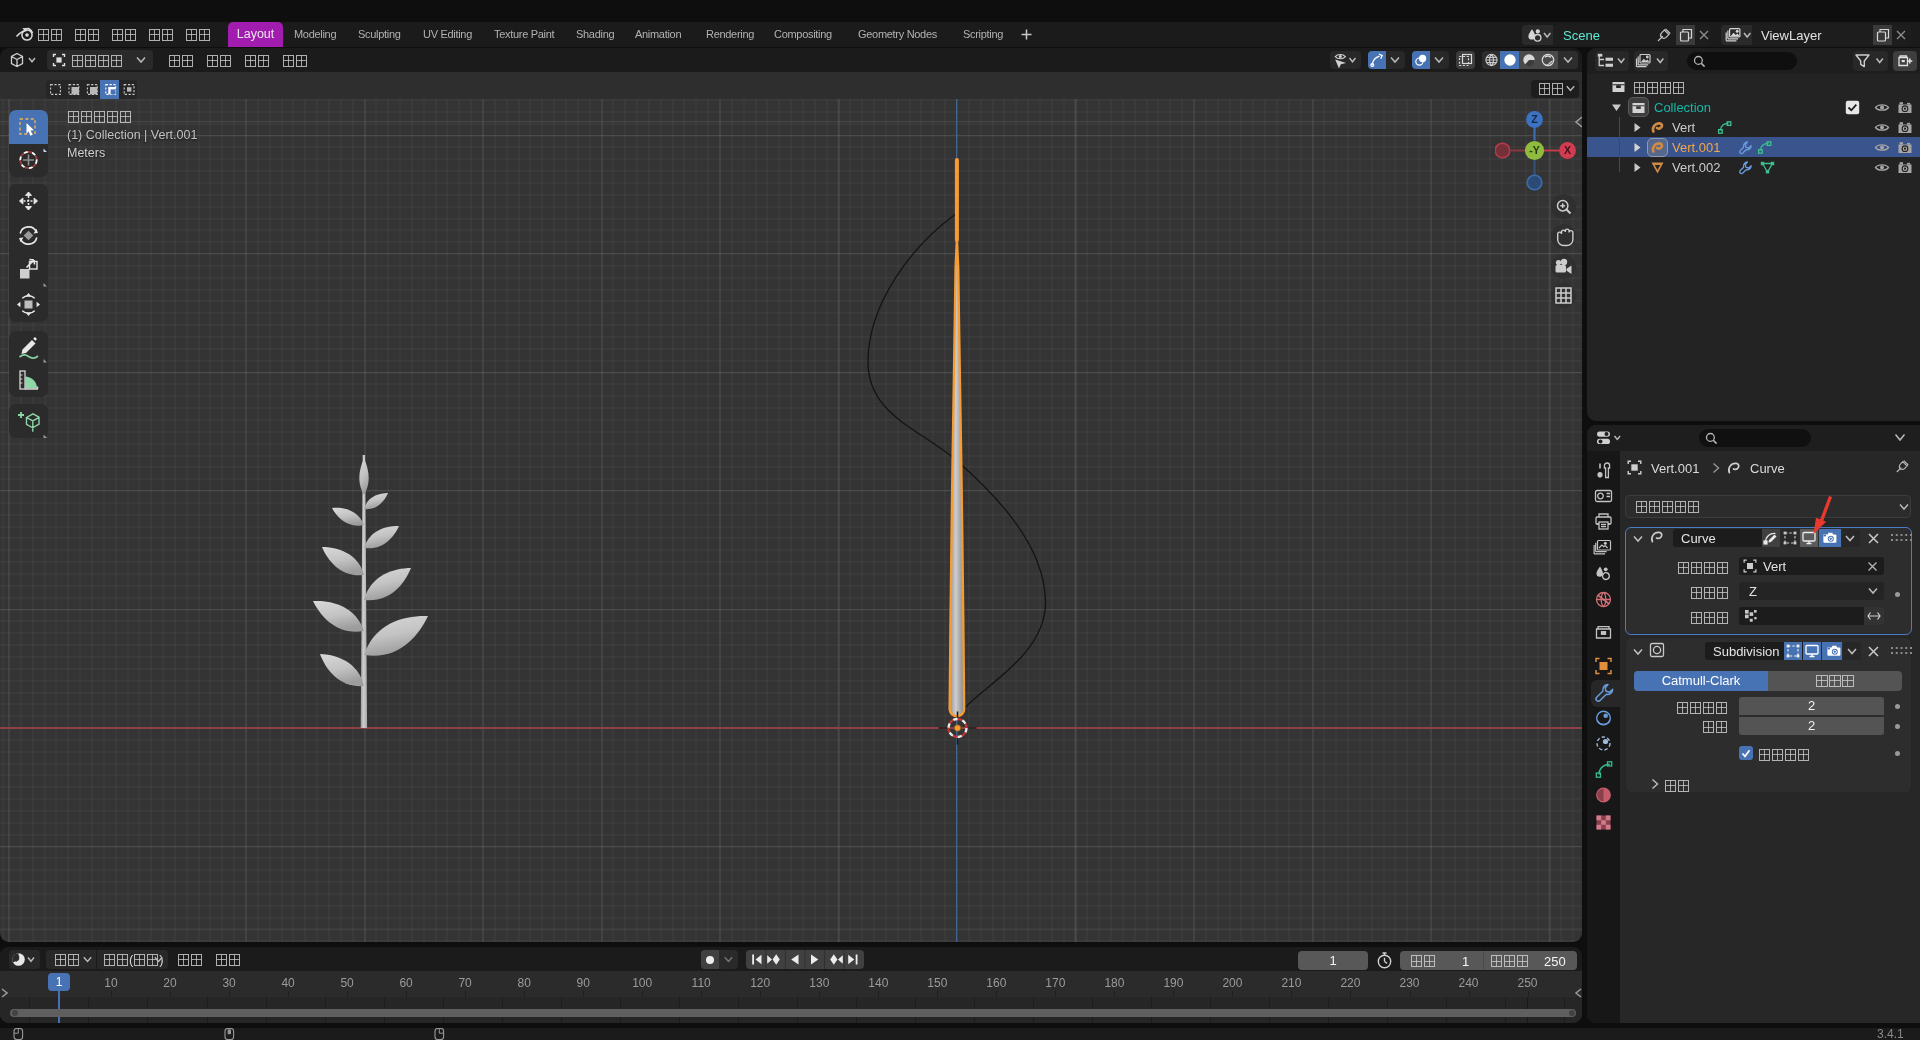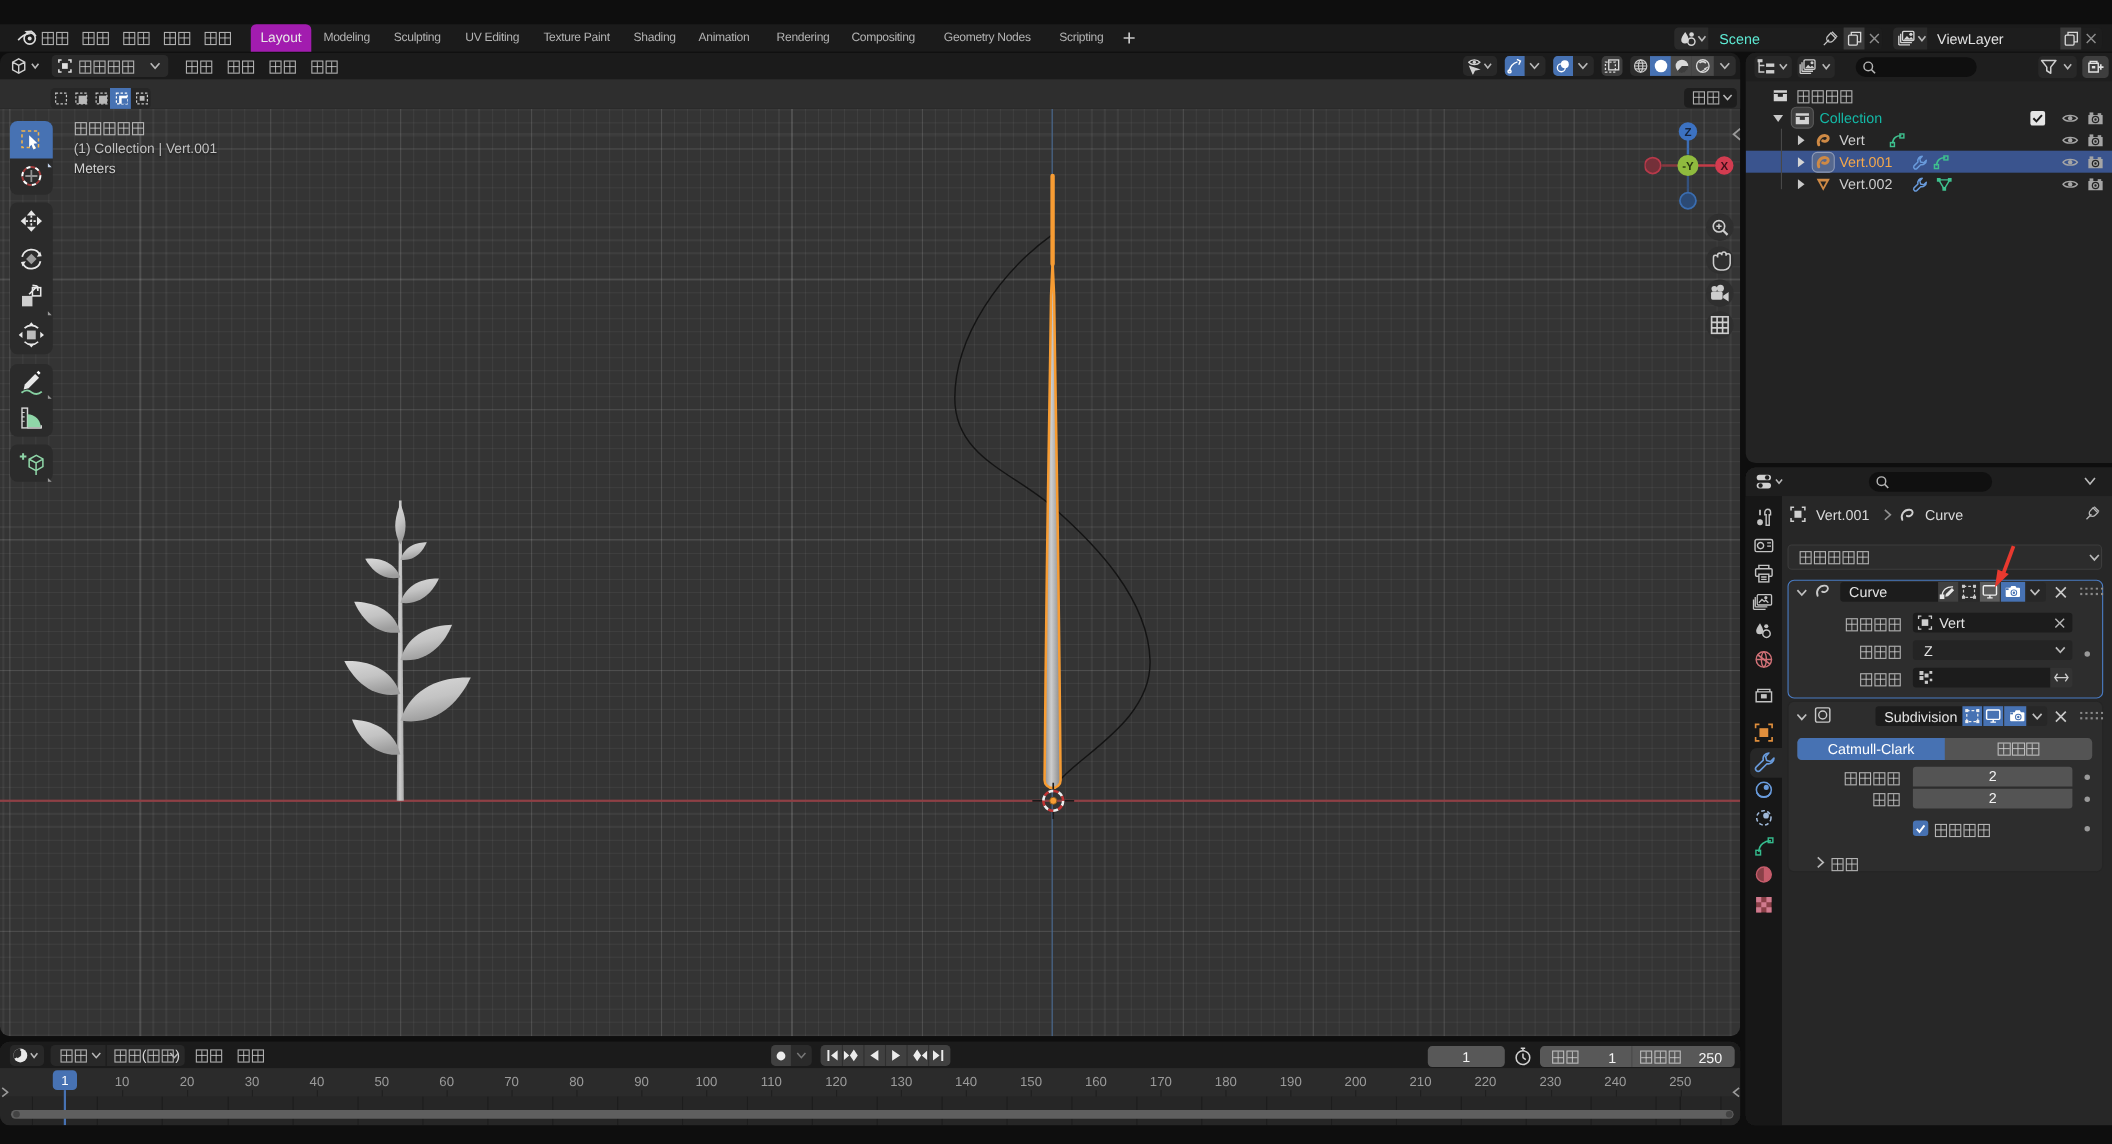--- a/index.html
+++ b/index.html
@@ -1053,14 +1053,27 @@
     <div class="abs" style="left:269px;top:86px;width:5px;height:5px;border-radius:50%;background:#9a9a9a;"></div>
     <div class="abs" style="left:269px;top:113px;width:5px;height:5px;border-radius:50%;background:#9a9a9a;"></div>
   </div>
 
   <svg class="abs" style="left:218px;top:70px" width="30" height="44" viewBox="0 0 30 44">
     <path d="M25.5 1.5 L16 27" stroke="#e8392f" stroke-width="3.4"></path>
     <path d="M8.5 39 L11 22.8 L21.2 26.8 Z" fill="#e8392f"></path>
   </svg>
 </div>
 
-
+<div class="abs" id="statusbar" style="left:0;top:1028px;width:1920px;height:12px;background:#1b1b1b;">
+  <svg class="abs" style="left:13px;top:0px" width="440 " height="12" viewBox="0 0 440 12">
+    <g fill="none" stroke="#999" stroke-width="1.1">
+      <rect x="1" y="0.5" width="8.6" height="11" rx="2.8"></rect>
+      <path d="M5.3 0.5 V5.2 H1" stroke-width="1"></path>
+      <rect x="212" y="0.5" width="8.6" height="11" rx="2.8"></rect>
+      <rect x="215.2" y="2" width="2.2" height="3.6" fill="#999"></rect>
+      <rect x="422" y="0.5" width="8.6" height="11" rx="2.8"></rect>
+      <path d="M426.3 0.5 V5.2 H430.6" stroke-width="1"></path>
+    </g>
+  </svg>
+  <span class="abs tt" style="left:1877px;top:-1px;font-size:12px;color:#8a8a8a;">3.4.1</span>
 </div>
 
+</div>
+
 </body></html>

